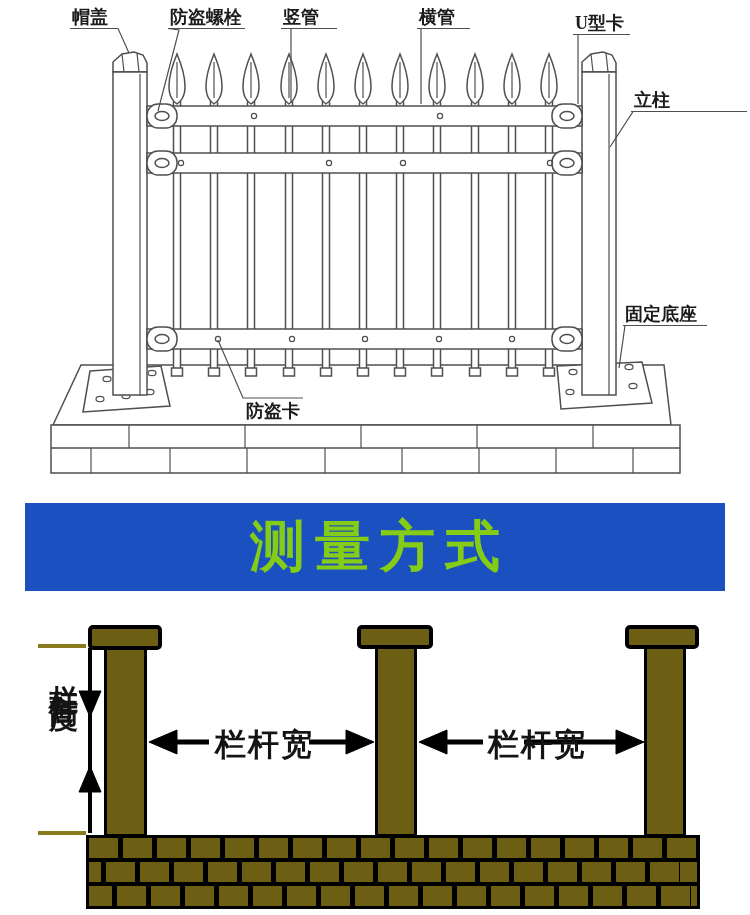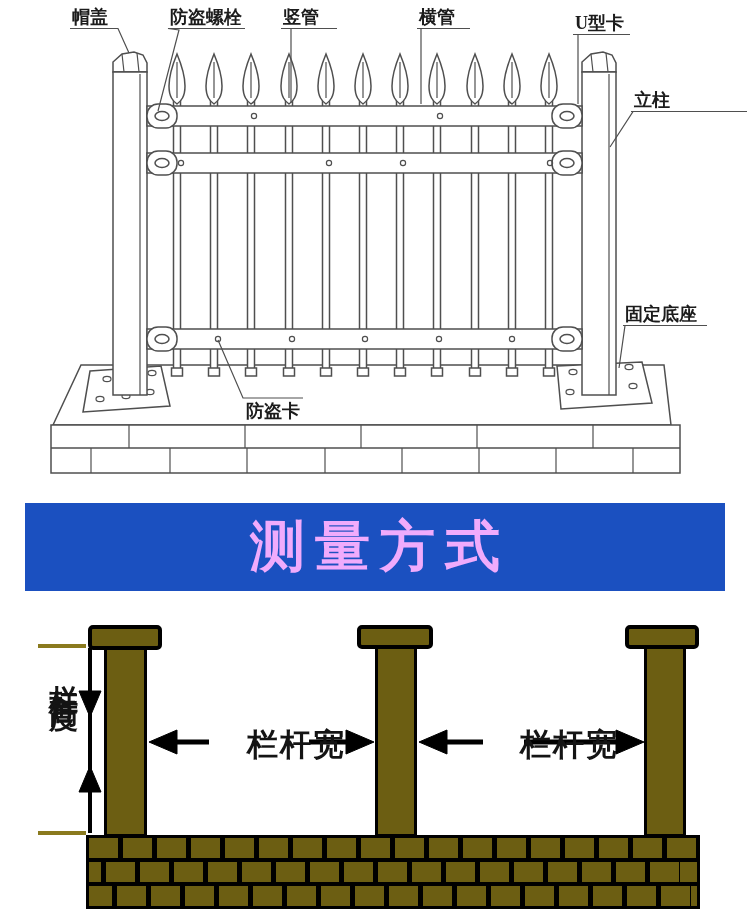--- a/index.html
+++ b/index.html
@@ -10,42 +10,42 @@
   
   #fence-svg{position:absolute;left:0;top:0;}
   .ln{fill:none;stroke:#4f4f4f;stroke-width:1.5;}
   .wh{fill:#ffffff;stroke:#4f4f4f;stroke-width:1.5;}
   .thin{fill:none;stroke:#4f4f4f;stroke-width:1.2;}
   .lbl{font-family:"Liberation Serif","DejaVu Serif",serif;font-weight:700;
        font-size:18px;fill:#1c1c1c;}
 
   
   .banner{position:absolute;left:25px;top:503px;width:700px;height:88px;
-          background:#1b50c0;color:#f0abfc;display:flex;align-items:center;
+          background:#1b50c0;color:#84cc16;display:flex;align-items:center;
           justify-content:center;}
   .banner span{font-size:55px;font-weight:700;letter-spacing:10px;
           padding-left:10px;font-family:"Liberation Sans",sans-serif;}
 
   
   .measure{position:absolute;left:0;top:600px;width:750px;height:315px;}
   .measure svg{position:absolute;left:0;top:0;}
   .cap{position:absolute;height:24px;background:#6c5e12;border:4px solid #000;
        border-radius:5px;box-sizing:border-box;z-index:3;}
   .shaft{position:absolute;width:42px;height:190px;background:#6c5e12;
        border:3px solid #000;border-top:none;box-sizing:border-box;z-index:2;}
   .wall{position:absolute;left:86px;top:235px;width:614px;height:74px;
        border:3px solid #000;box-sizing:border-box;background:#000;z-index:4;}
   .brick-row{height:20px;background-color:#6c5e12;
        background-image:repeating-linear-gradient(90deg,#6c5e12 0 29px,#000 29px 34px);}
   .brick-sep{height:4px;background:#000;}
   .mlabel{position:absolute;color:#141414;z-index:5;white-space:nowrap;
        font-family:"Liberation Serif","DejaVu Serif",serif;font-weight:700;}
   .mlabel.vert{writing-mode:vertical-rl;text-orientation:upright;
        font-size:29px;letter-spacing:5px;}
-  .mlabel.horiz{font-size:31px;letter-spacing:2px;margin-left:32px;}
+  .mlabel.horiz{font-size:31px;letter-spacing:2px;}
 </style>
 </head>
 <body>
 
 <div class="stage">
 
   <svg id="fence-svg" width="750" height="478" viewBox="0 0 750 478">
     <defs>
       <g id="picket">
         <rect class="wh" x="-3.5" y="100" width="7" height="274" stroke-width="1.3"></rect>

